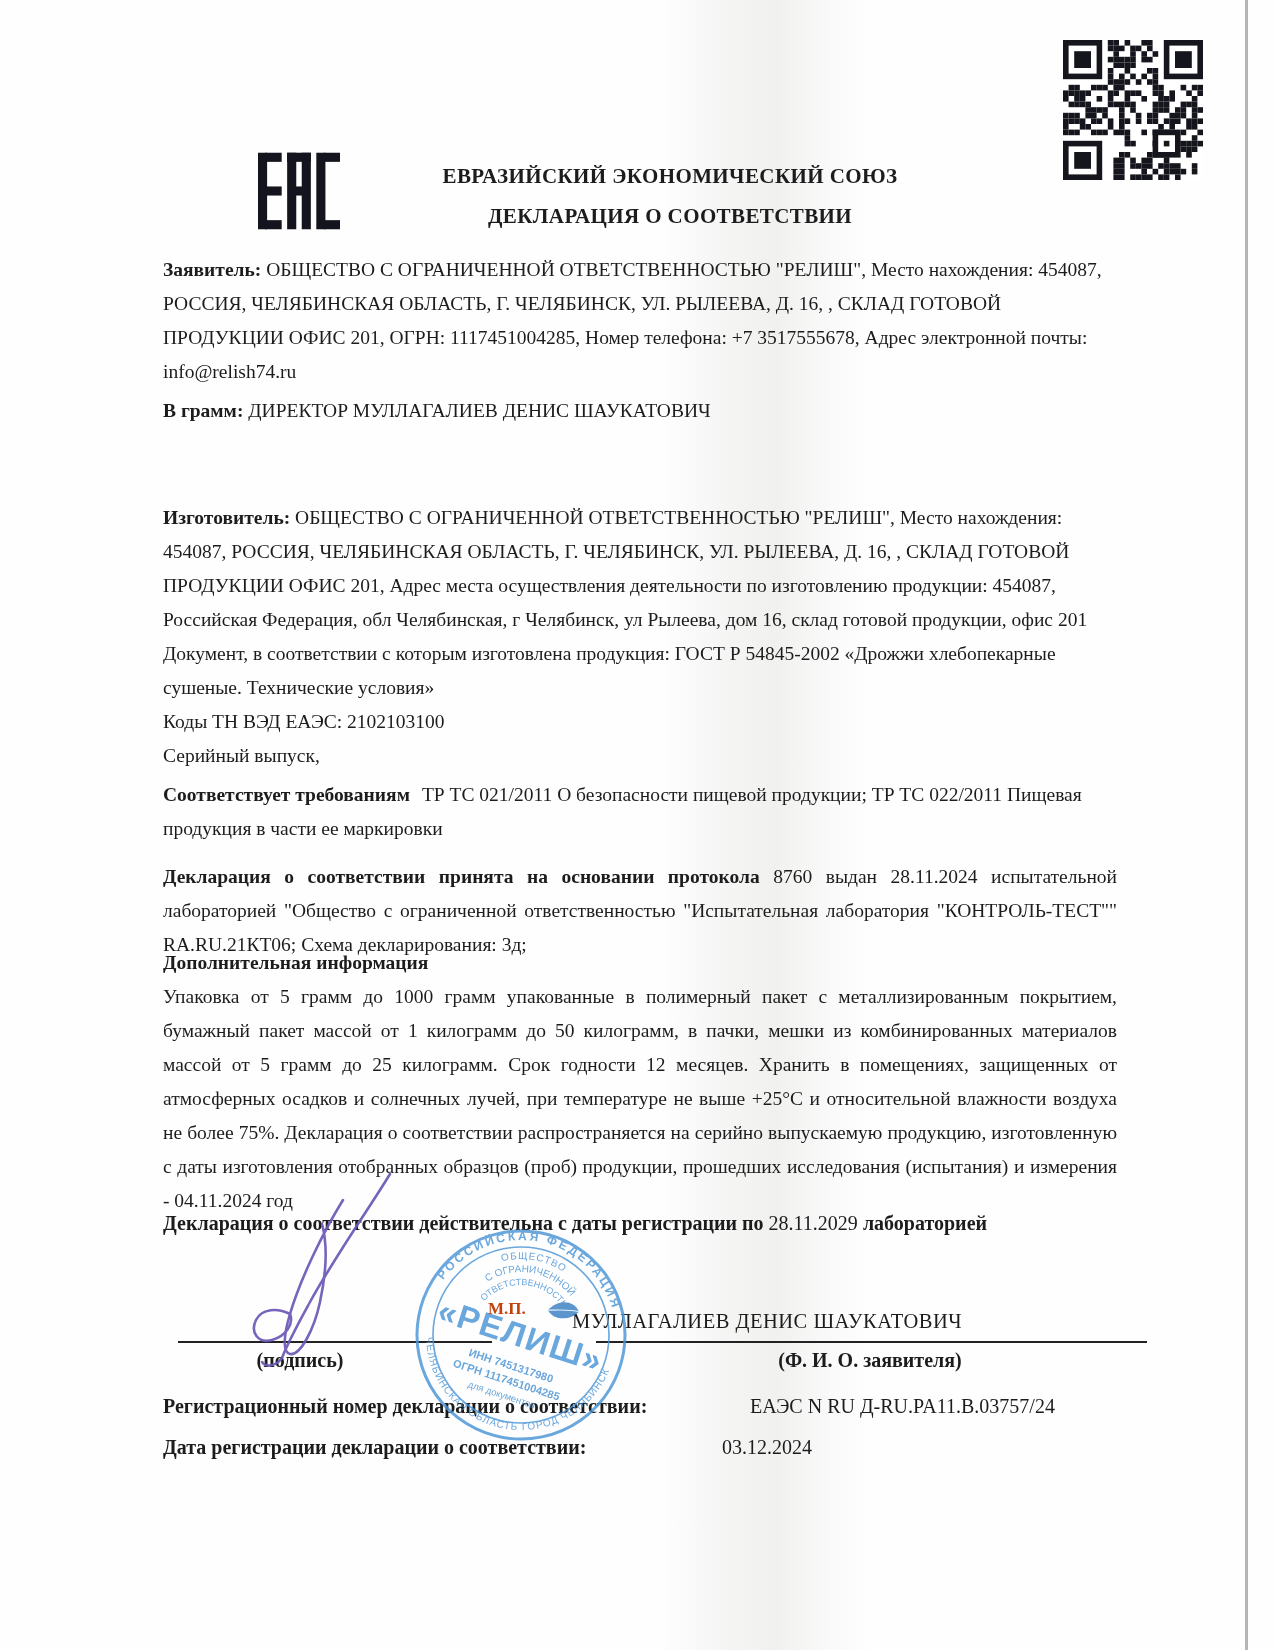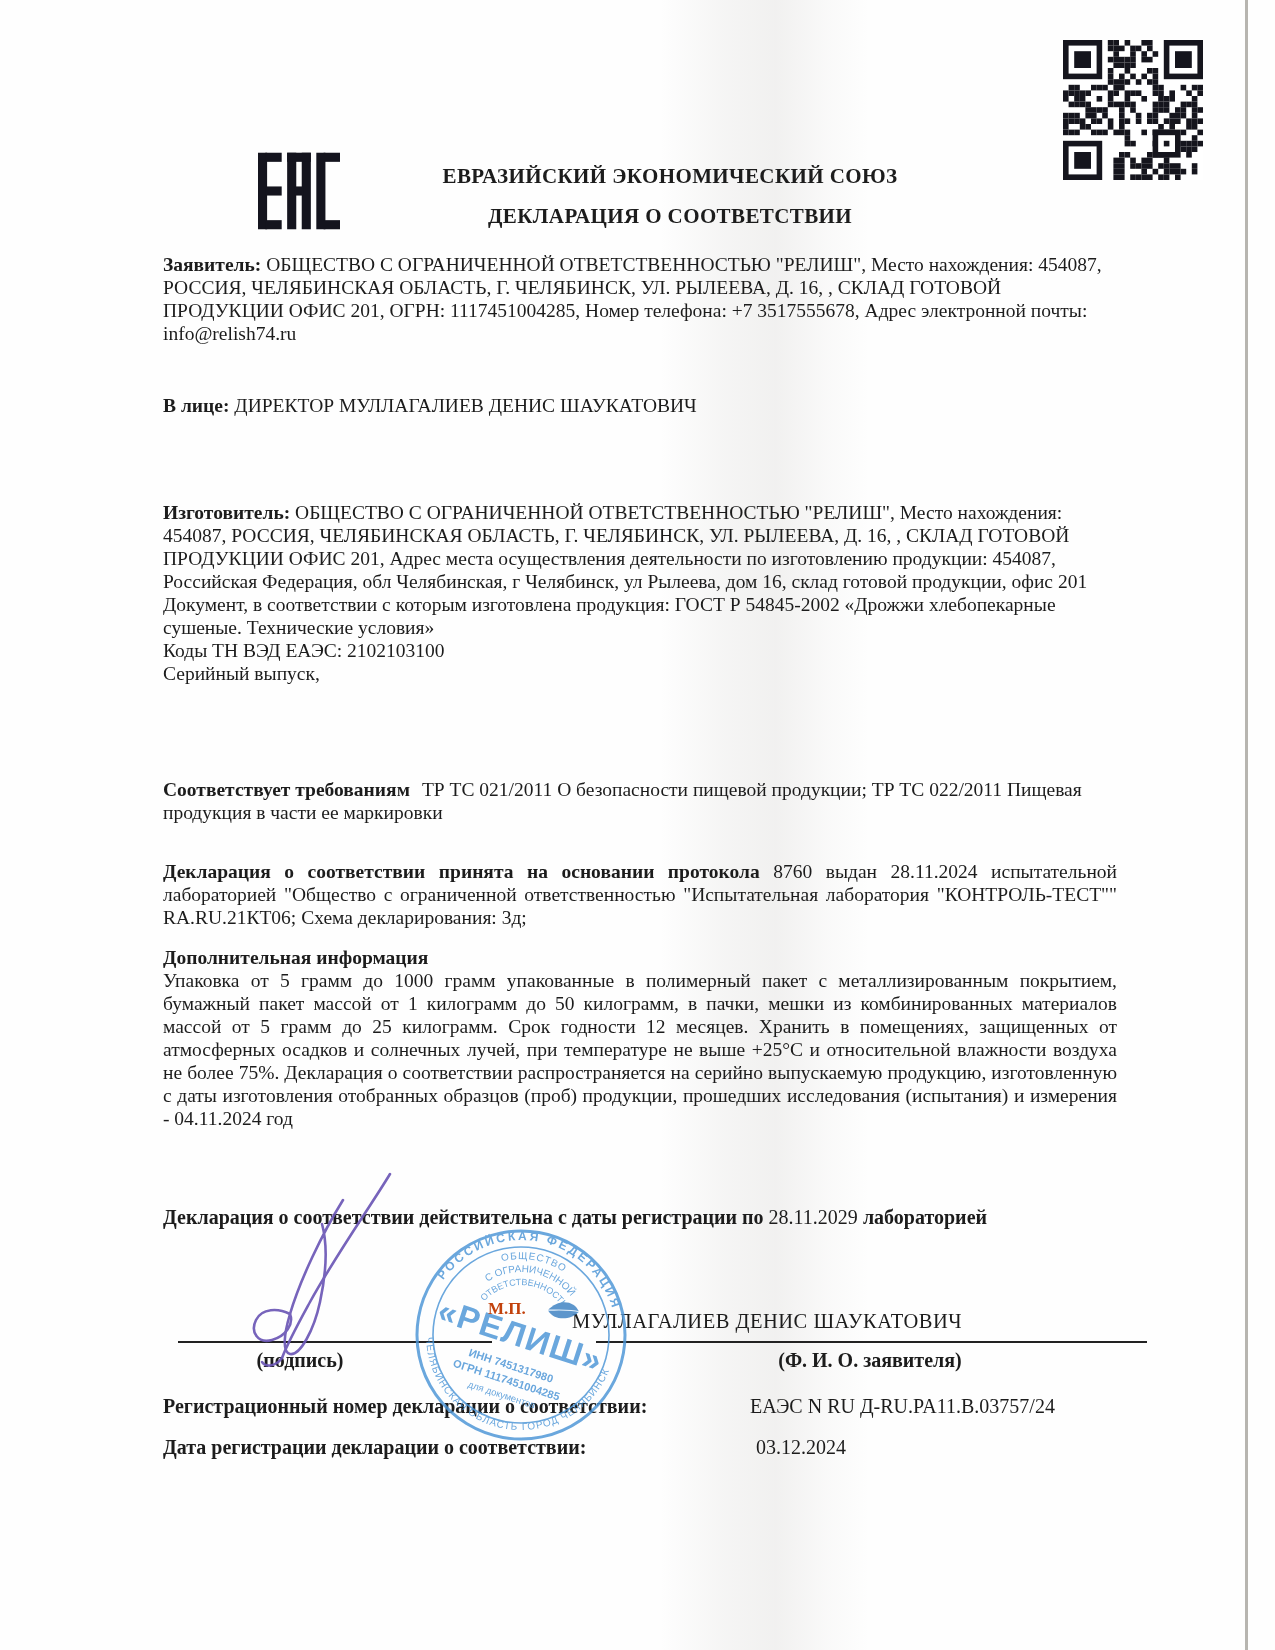--- a/index.html
+++ b/index.html
@@ -10,21 +10,21 @@
   }
   .abs { position:absolute; }
   .scan-band {
     left:660px; top:0; width:210px; height:1650px;
     background:linear-gradient(90deg, rgba(110,105,95,0) 0%, rgba(110,105,95,0.06) 30%, rgba(110,105,95,0.09) 55%, rgba(110,105,95,0.03) 80%, rgba(110,105,95,0) 100%);
     pointer-events:none;
   }
   .scan-line { left:1245px; top:0; width:3px; height:1650px; background:#b7b5b0; }
   .title-wrap { left:240px; top:164px; width:860px; text-align:center; }
   .title-line { font-size:21px; font-weight:bold; letter-spacing:0.4px; margin:0 0 15px 0; }
-  .body-block { left:163px; width:954px; font-size:19.5px; line-height:23px; }
+  .body-block { left:163px; width:954px; font-size:19.5px; line-height:34px; }
   .jst { text-align:justify; }
   b.lbl { font-weight:bold; }
   .gap-sm { margin-left:12px; }
   .gap-md { margin-left:20px; }
   .sig-caption { font-weight:bold; font-size:20px; text-align:center; }
   .hline { border-top:2px solid #222; height:0; }
   .mp { font-weight:bold; font-size:17px; color:#c2410c;font-family:Liberation Serif, serif; }
   .fio-name { font-size:20.5px; letter-spacing:0.5px; }
   .reg-label { font-weight:bold; font-size:20px; }
   .reg-value { font-size:20px; }
@@ -301,21 +301,21 @@
   <div class="abs title-wrap">
     <div class="title-line">ЕВРАЗИЙСКИЙ ЭКОНОМИЧЕСКИЙ СОЮЗ</div>
     <div class="title-line">ДЕКЛАРАЦИЯ О СООТВЕТСТВИИ</div>
   </div>
 
   <div class="abs body-block" style="top:253px;">
     <b class="lbl">Заявитель:</b><span> ОБЩЕСТВО С ОГРАНИЧЕННОЙ ОТВЕТСТВЕННОСТЬЮ "РЕЛИШ", Место нахождения: 454087, РОССИЯ, ЧЕЛЯБИНСКАЯ ОБЛАСТЬ, Г. ЧЕЛЯБИНСК, УЛ. РЫЛЕЕВА, Д. 16,  , СКЛАД ГОТОВОЙ ПРОДУКЦИИ ОФИС 201, ОГРН: 1117451004285, Номер телефона: +7 3517555678, Адрес электронной почты: info@relish74.ru</span>
   </div>
 
   <div class="abs body-block" style="top:394px;">
-    <b class="lbl">В лице:</b><span> ДИРЕКТОР МУЛЛАГАЛИЕВ ДЕНИС ШАУКАТОВИЧ</span>
+    <b class="lbl">В грамм:</b><span> ДИРЕКТОР МУЛЛАГАЛИЕВ ДЕНИС ШАУКАТОВИЧ</span>
   </div>
 
 
   <div class="abs body-block" style="top:501px;">
     <div><b class="lbl">Изготовитель:</b><span> ОБЩЕСТВО С ОГРАНИЧЕННОЙ ОТВЕТСТВЕННОСТЬЮ "РЕЛИШ", Место нахождения: 454087, РОССИЯ, ЧЕЛЯБИНСКАЯ ОБЛАСТЬ, Г. ЧЕЛЯБИНСК, УЛ. РЫЛЕЕВА, Д. 16,  , СКЛАД ГОТОВОЙ ПРОДУКЦИИ ОФИС 201, Адрес места осуществления деятельности по изготовлению продукции: 454087, Российская Федерация, обл Челябинская, г Челябинск, ул Рылеева, дом 16, склад готовой продукции, офис 201</span></div>
     <div>Документ, в соответствии с которым изготовлена продукция: ГОСТ Р 54845-2002 «Дрожжи хлебопекарные сушеные. Технические условия»</div>
     <div>Коды ТН ВЭД ЕАЭС: 2102103100</div>
     <div>Серийный выпуск,</div>
   </div>
 
@@ -342,21 +342,21 @@
   <div class="abs hline" style="left:596px; top:1341px; width:551px;"></div>
 
   <div class="abs sig-caption" style="left:200px; top:1349px; width:200px;">(подпись)</div>
   <div class="abs sig-caption" style="left:660px; top:1349px; width:420px;">(Ф. И. О. заявителя)</div>
 
   <div class="abs fio-name" style="left:572px; top:1310px;">МУЛЛАГАЛИЕВ ДЕНИС ШАУКАТОВИЧ</div>
 
   <div class="abs reg-label" style="left:163px; top:1395px;">Регистрационный номер декларации о соответствии:</div>
   <div class="abs reg-value" style="left:750px; top:1395px;">ЕАЭС N RU Д-RU.PA11.B.03757/24</div>
   <div class="abs reg-label" style="left:163px; top:1436px;">Дата регистрации декларации о соответствии:</div>
-  <div class="abs reg-value" style="left:756px; top:1436px;">03.12.2024</div>
+  <div class="abs reg-value" style="left:722px; top:1436px;">03.12.2024</div>
 
   <svg class="abs" style="left:408px; top:1222px; opacity:0.82;" width="226" height="226" viewBox="-113 -113 226 226">
     <defs>
       <path id="arcOT" d="M -95,0 A 95,95 0 0 1 95,0"></path>
       <path id="arcOB" d="M -95,0 A 95,95 0 0 0 95,0"></path>
       <path id="arcI1" d="M -76,0 A 76,76 0 0 1 76,0"></path>
       <path id="arcI2" d="M -63,0 A 63,63 0 0 1 63,0"></path>
       <path id="arcI3" d="M -50,0 A 50,50 0 0 1 50,0"></path>
     </defs>
     <g transform="rotate(10)">

